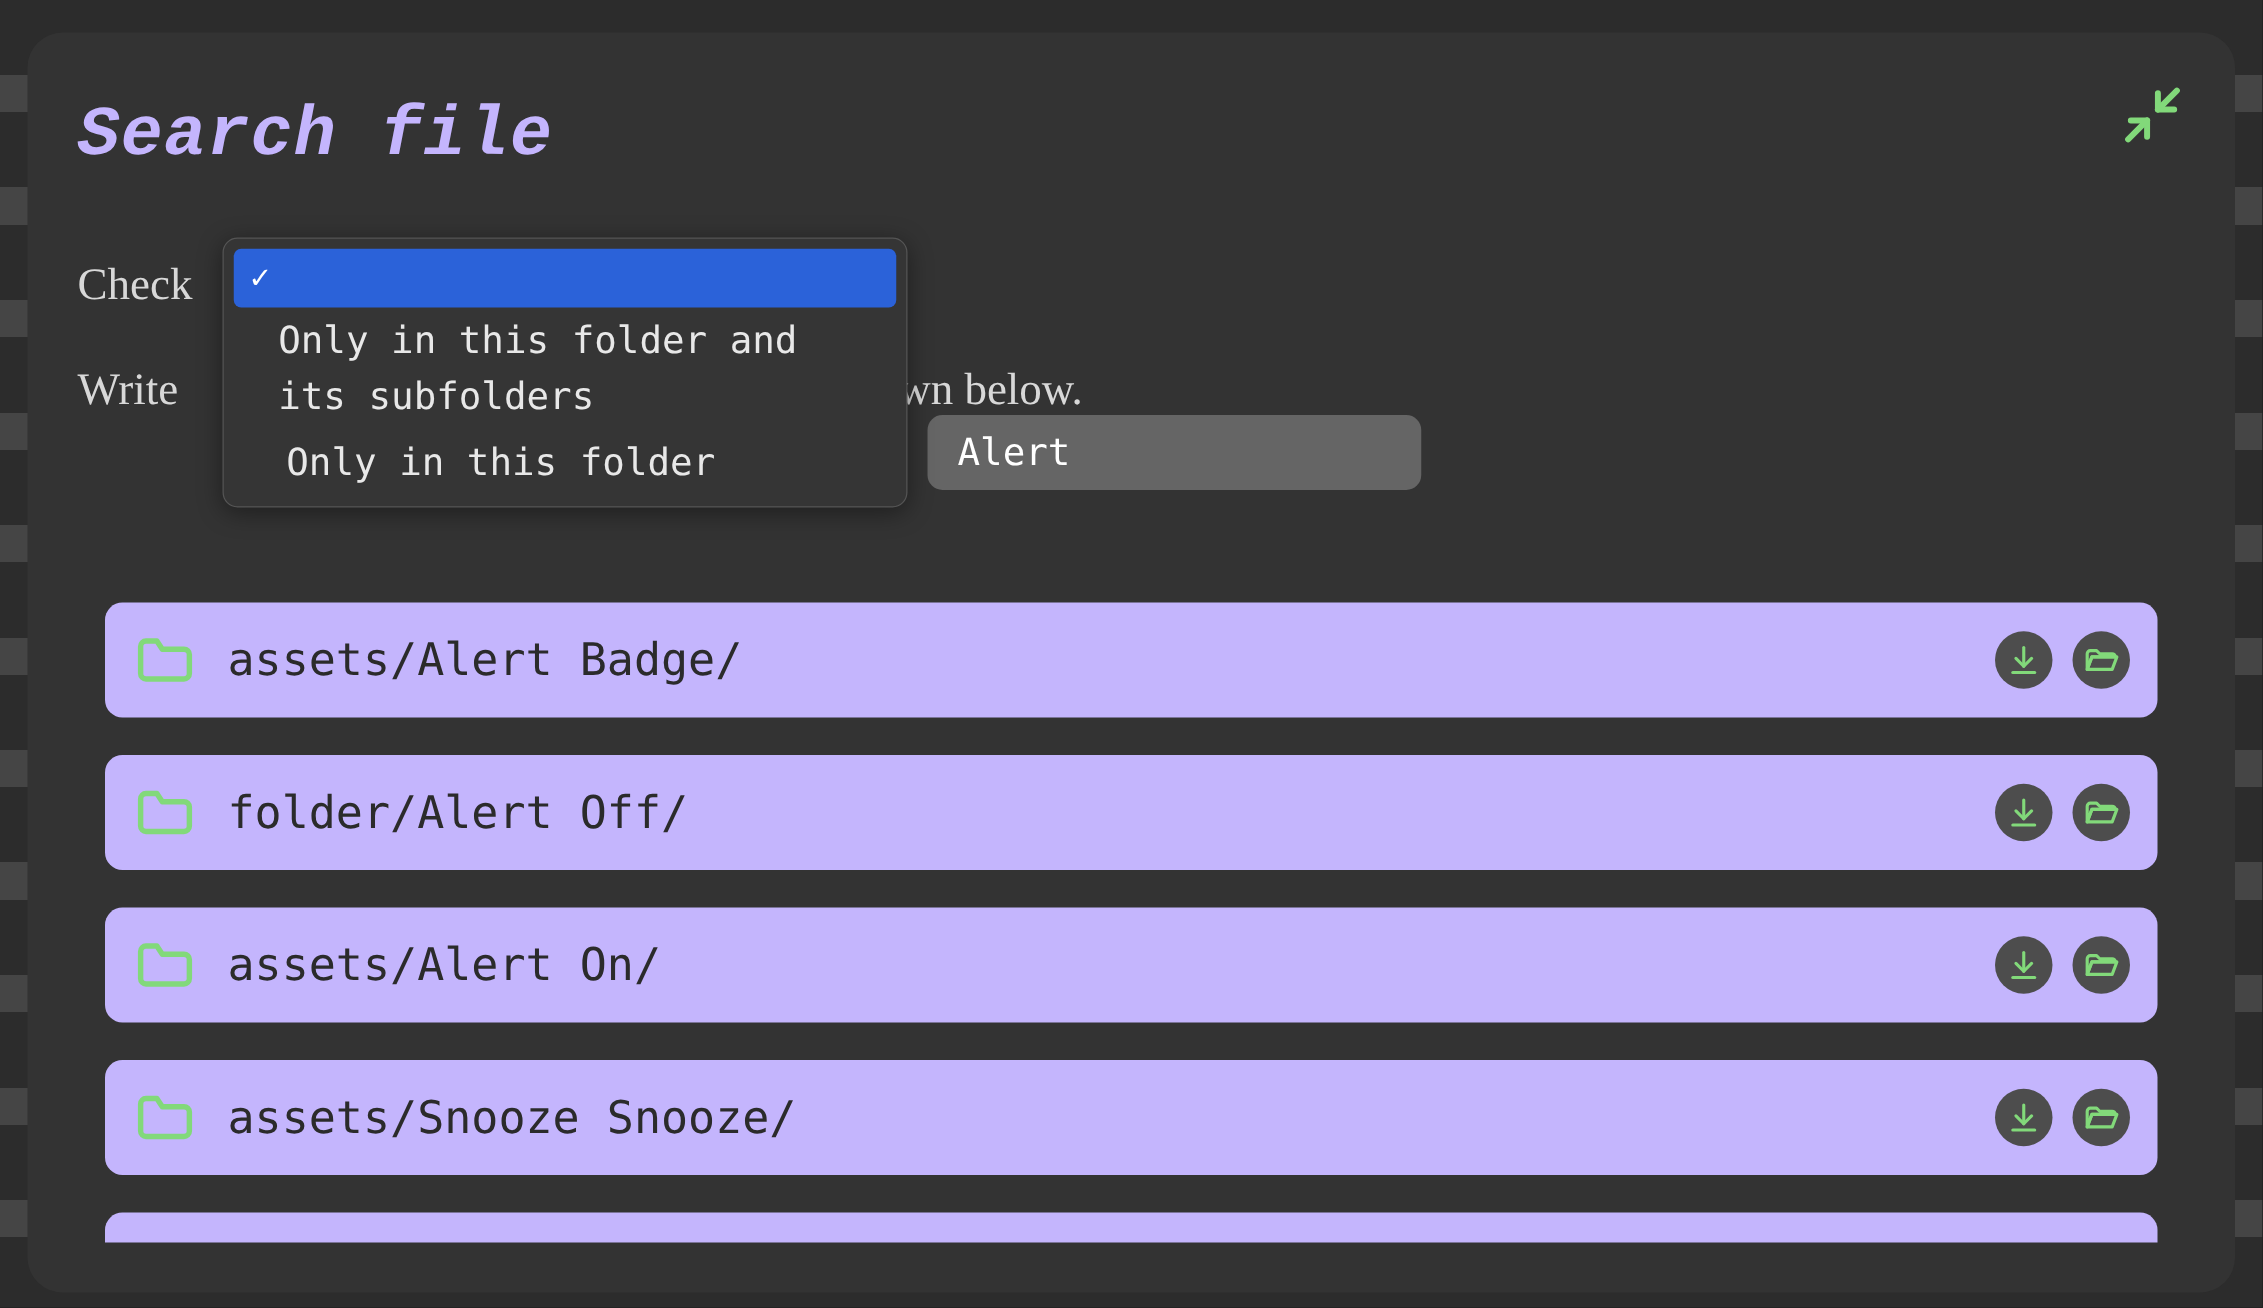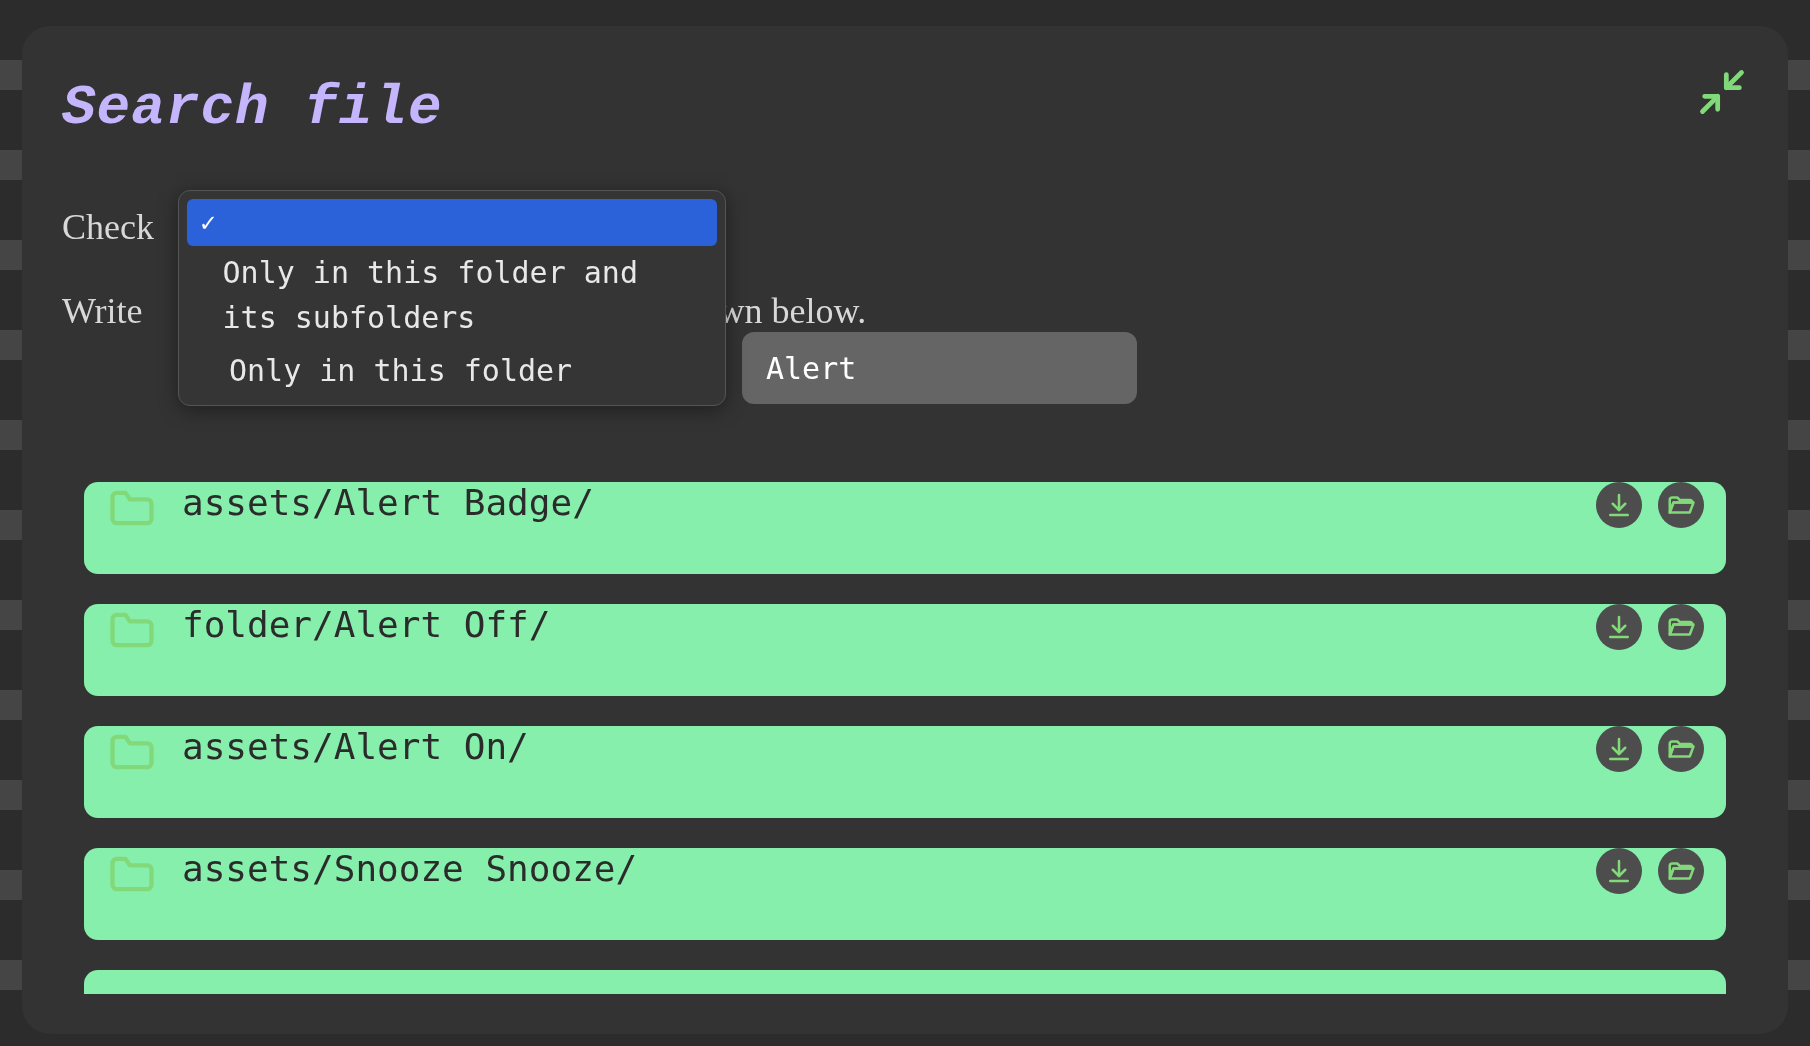--- a/index.html
+++ b/index.html
@@ -65,21 +65,21 @@
     margin-top: 42px;
     font-size: 36px;
     color: #d8d8d8;
     font-family: Georgia, serif;
   }
   .search-input-wrap {
     position: absolute;
     top: 306px;
     left: 720px;
     width: 395px;
-    height: 72px;
+    height: 60px;
     border-radius: 22px;
   }
   .search-input {
     width: 100%;
     height: 100%;
     background: #656565;
     border: none;
     border-radius: 12px;
     padding: 0 24px;
     font-size: 30px;
@@ -123,25 +123,26 @@
   }
   
   .results {
     position: absolute;
     top: 456px;
     left: 62px;
     right: 62px;
     bottom: 0;
   }
   .result-row {
-    background: #86efac;
+    background: #c4b5fd;
     border-radius: 14px;
     height: 92px;
     margin-bottom: 30px;
     display: flex;
+    align-items: center;
     padding: 0 22px;
   }
   .result-row.partial {
     height: 24px;
     border-radius: 14px 14px 0 0;
     margin-bottom: 0;
   }
   .folder-icon {
     width: 52px;
     height: 52px;

